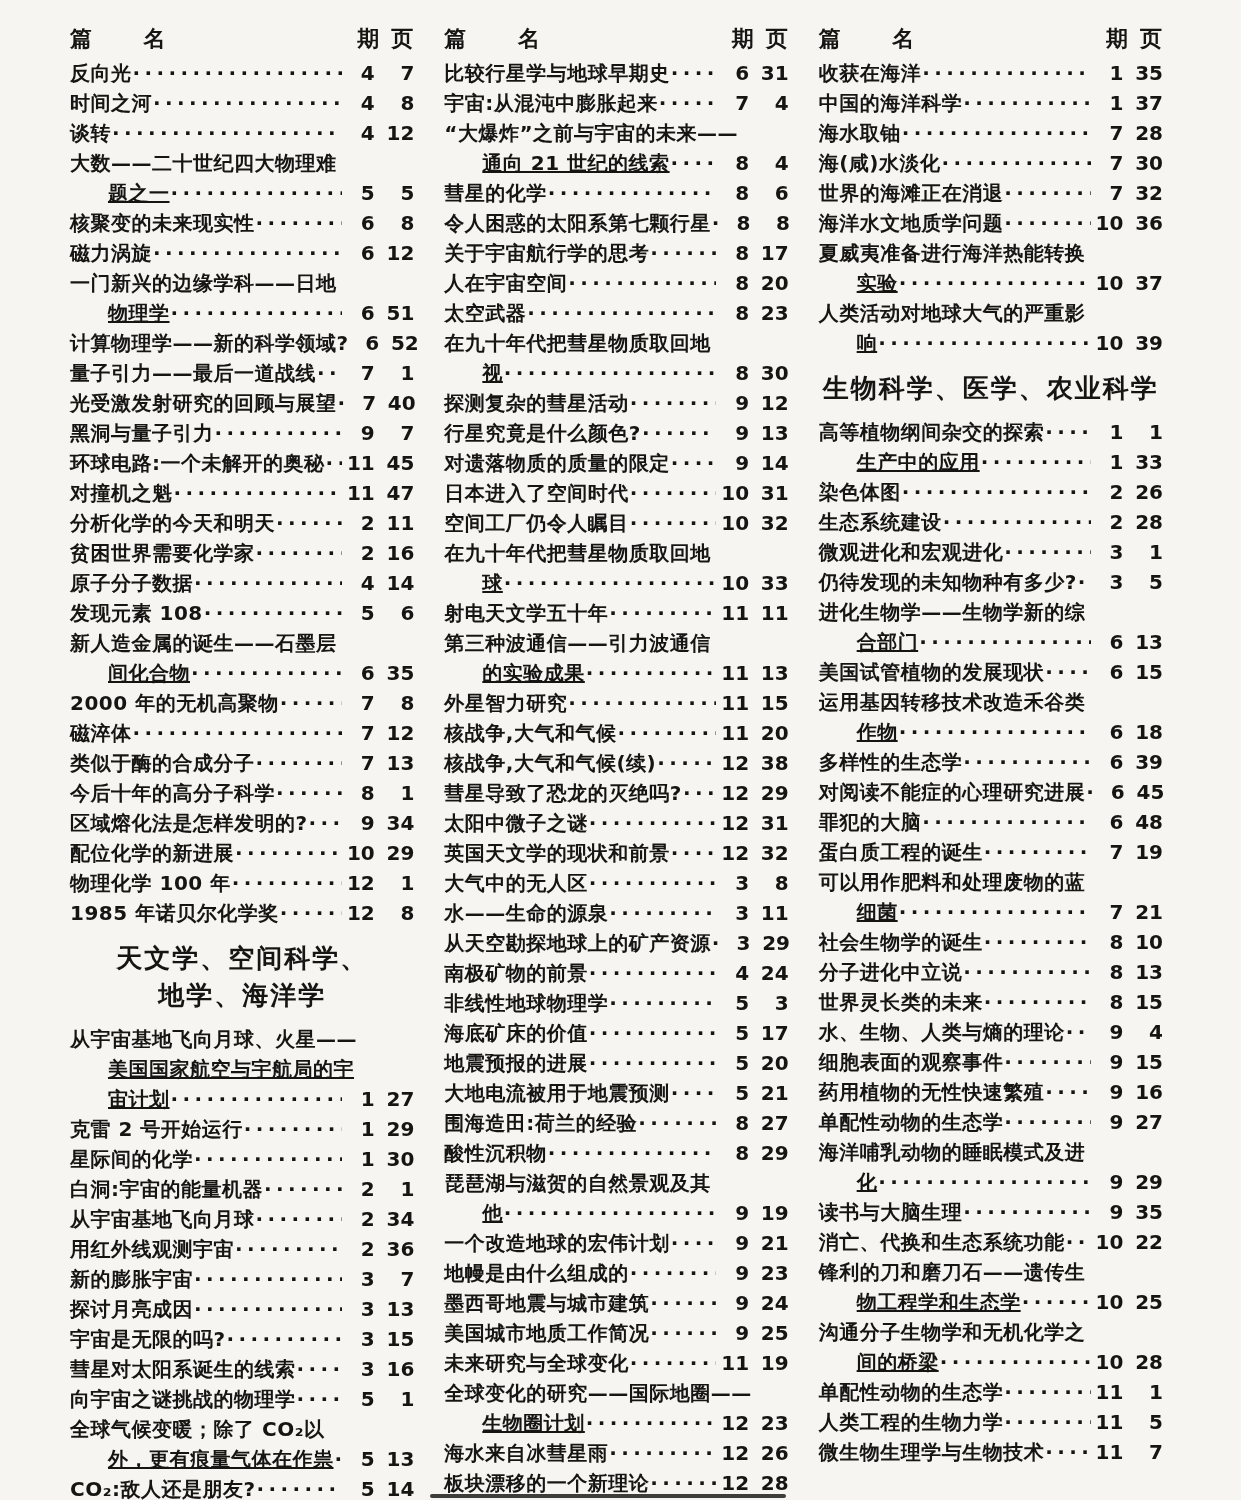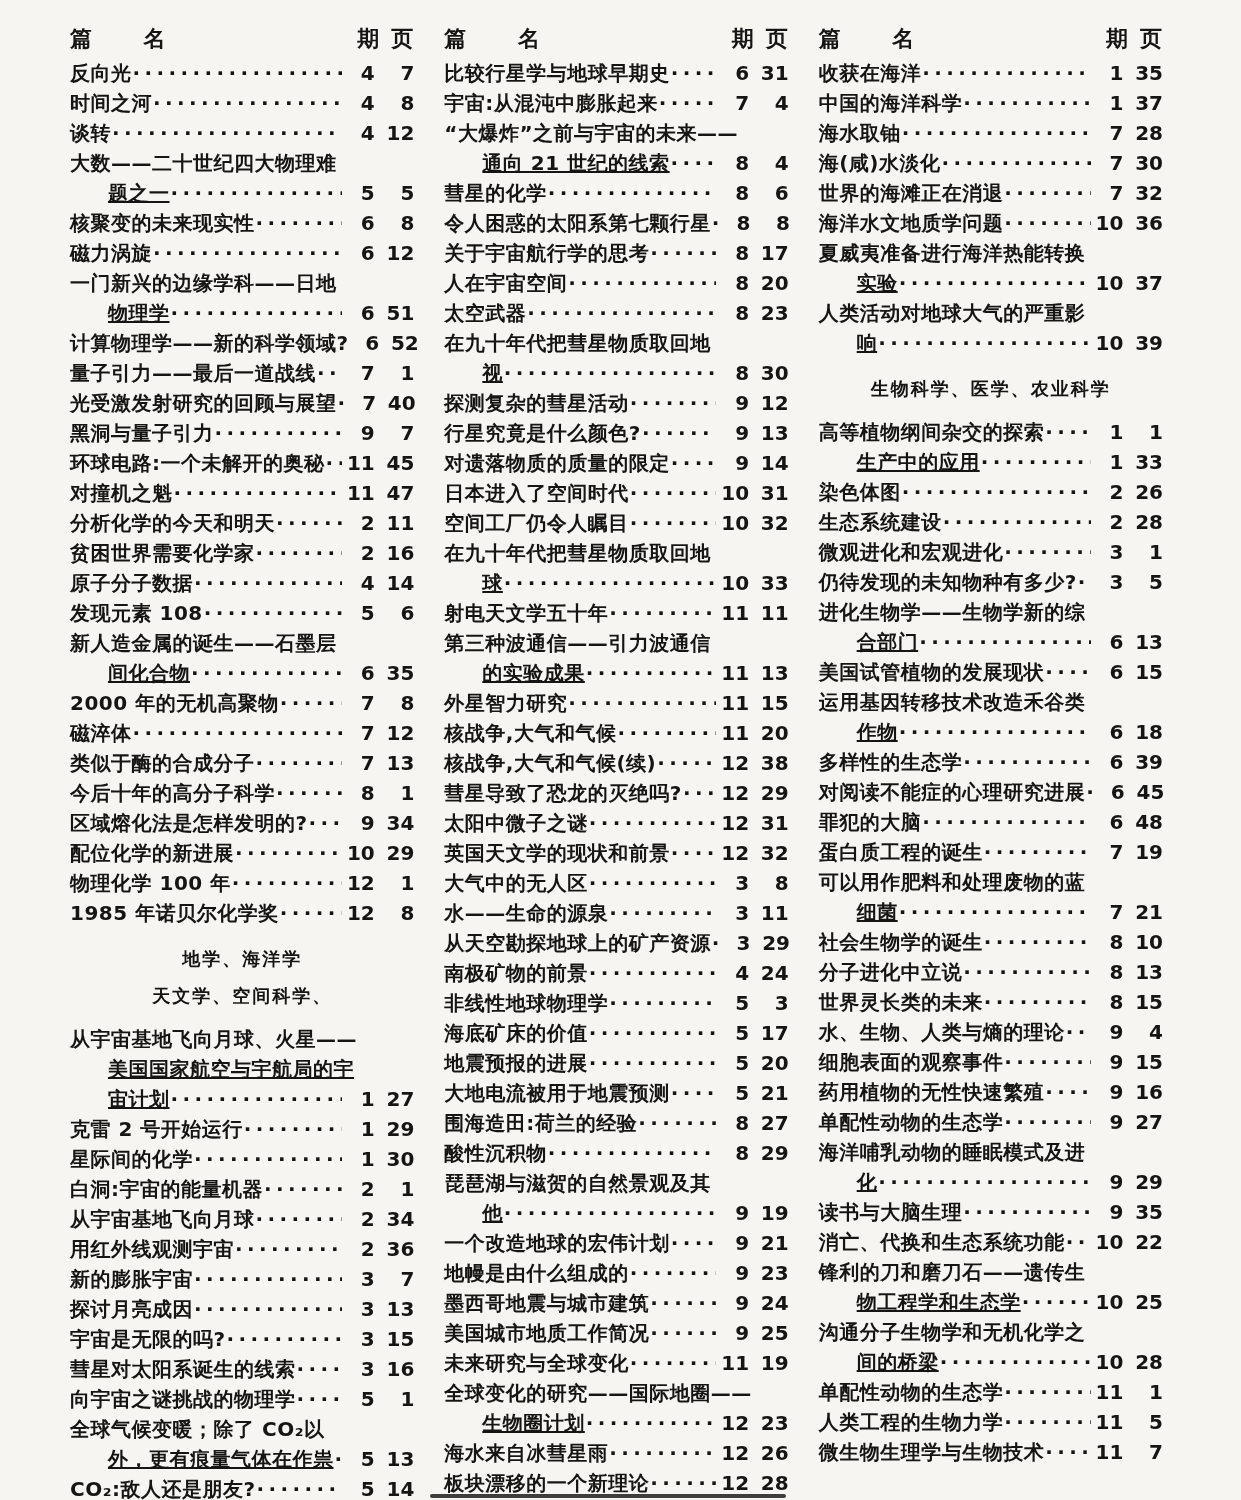--- a/index.html
+++ b/index.html
@@ -36,21 +36,21 @@
   }
   .dots::after{
     content:"····································································································";
     letter-spacing:0.22em;
   }
   .gap{flex:1 1 0;}
   .nums{display:flex;flex:0 0 auto;}
   .issue{min-width:2.2ch;text-align:right;}
   .pg{min-width:2.7ch;text-align:right;margin-left:2px;}
   .section-title{
-    text-align:center;font-size:18px;line-height:37px;
+    text-align:center;font-size:26px;line-height:37px;
     margin:12px 0 10px;letter-spacing:2px;
   }
   .artifact{
     position:absolute;left:430px;top:1494px;
     width:356px;height:4px;background:#1c1c1c;
     border-radius:2px;opacity:.85;
   }
 </style>
 </head>
 <body>
@@ -276,22 +276,22 @@
         </div>
         <div class="row">
           <span class="t">1985 年诺贝尔化学奖</span>
           <span class="dots"></span>
           <span class="nums">
             <span class="issue">12</span>
             <span class="pg">8</span>
           </span>
         </div>
         <div class="section-title">
+          <div>天文学、空间科学、</div>
           <div>地学、海洋学</div>
-          <div>天文学、空间科学、</div>
         </div>
         <div class="row">
           <span class="t">从宇宙基地飞向月球、火星——</span>
         </div>
         <div class="row cont">
           <span class="t">美国国家航空与宇航局的宇</span>
         </div>
         <div class="row cont">
           <span class="t">宙计划</span>
           <span class="dots"></span>

